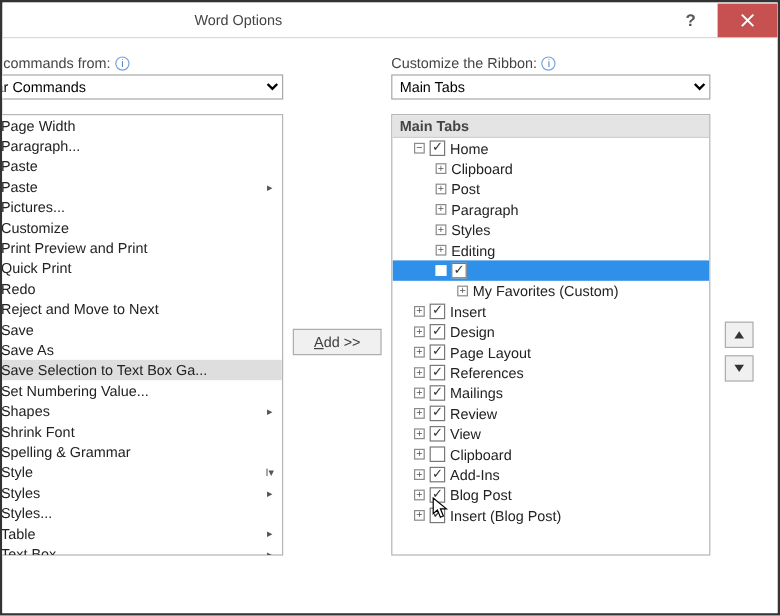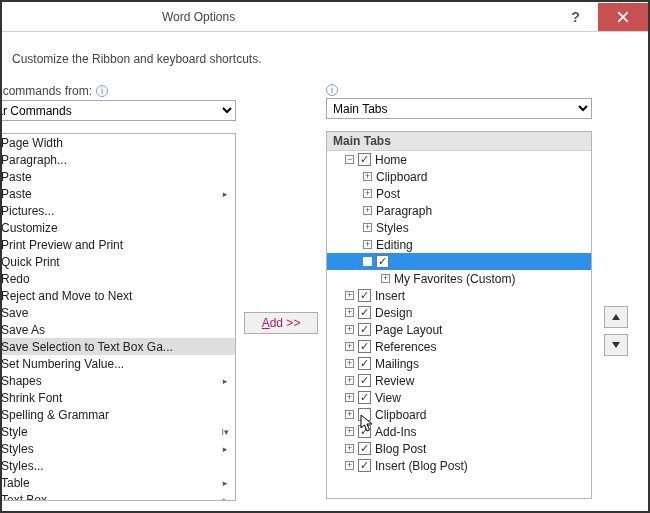--- a/index.html
+++ b/index.html
@@ -39,21 +39,21 @@
   .tree-row { display: flex; align-items: center; height: 17px; padding-left: 4px; color: #222; white-space: nowrap; cursor: default; }
   .tree-row.selected { background: #2e90e8; color: #fff; }
   .tree-row.selected .expando { border-color: #fff; color: #fff; }
   .tree-row.selected .chk { background: #fff; }
   .expando { width: 9px; height: 9px; border: 1px solid #8a8a8a; display: inline-flex; align-items: center; justify-content: center; font-size: 9px; line-height: 7px; color: #555; margin-right: 4px; flex-shrink: 0; background:#fff; }
   .chk { width: 13px; height: 13px; border: 1px solid #777; margin-right: 4px; flex-shrink: 0; display: inline-flex; align-items: center; justify-content: center; background: #fff; }
   .chk.checked::after { content: "✓"; font-size: 11px; color: #333; line-height: 11px; }
   .indent-1 { padding-left: 18px; }
   .indent-2 { padding-left: 36px; }
   .indent-3 { padding-left: 54px; }
-  .btn { min-width: 74px; height: 22px; border: 1px solid #adadad; background: #f0f0f0; color: #be185d; padding: 0 6px; cursor: default; text-align: center; }
+  .btn { min-width: 74px; height: 22px; border: 1px solid #adadad; background: #f0f0f0; color: #404040; padding: 0 6px; cursor: default; text-align: center; }
   .btn u { text-decoration: underline; }
   .arrow-btn { width: 24px; height: 22px; border: 1px solid #adadad; background: #f0f0f0; display: flex; align-items: center; justify-content: center; color: #333; }
   .cursor { position: absolute; left: 358px; top: 412px; pointer-events: none; }
 </style>
 </head>
 <body>
 
 <div class="frame">
 
   <div class="titlebar">
@@ -61,21 +61,20 @@
     <span class="titlebar-spacer"></span>
     <div class="titlebar-btn help">?</div>
     <div class="titlebar-btn close">
       <svg viewBox="0 0 10 10">
           <path d="M1 1 L9 9 M9 1 L1 9" stroke="#fff" stroke-width="1.4"></path>
         </svg>
     </div>
   </div>
 
   <div class="content">
-    <div class="subtitle">Customize the Ribbon and keyboard shortcuts.</div>
 
     <div class="cols">
 
       <div class="col-left">
         <div class="label-row">
           <span>ose commands from:</span>
           <span class="info-icon">i</span>
         </div>
         <select class="combo">
           <option>ular Commands</option>
@@ -157,20 +156,21 @@
             </div>
         </div>
       </div>
 
       <div class="col-mid">
         <button class="btn"><u>A</u><span></span>dd &gt;&gt;</button>
       </div>
 
       <div class="col-right">
         <div class="label-row">
+          <span>Customize the Ribbon:</span>
           <span class="info-icon">i</span>
         </div>
         <select class="combo">
           <option>Main Tabs</option>
         </select>
         <div class="tree">
           <div class="tree-header">Main Tabs</div>
           <div class="tree-body" id="tree-body">
               <div class="tree-row indent-1">
                 <span class="expando">−</span>

